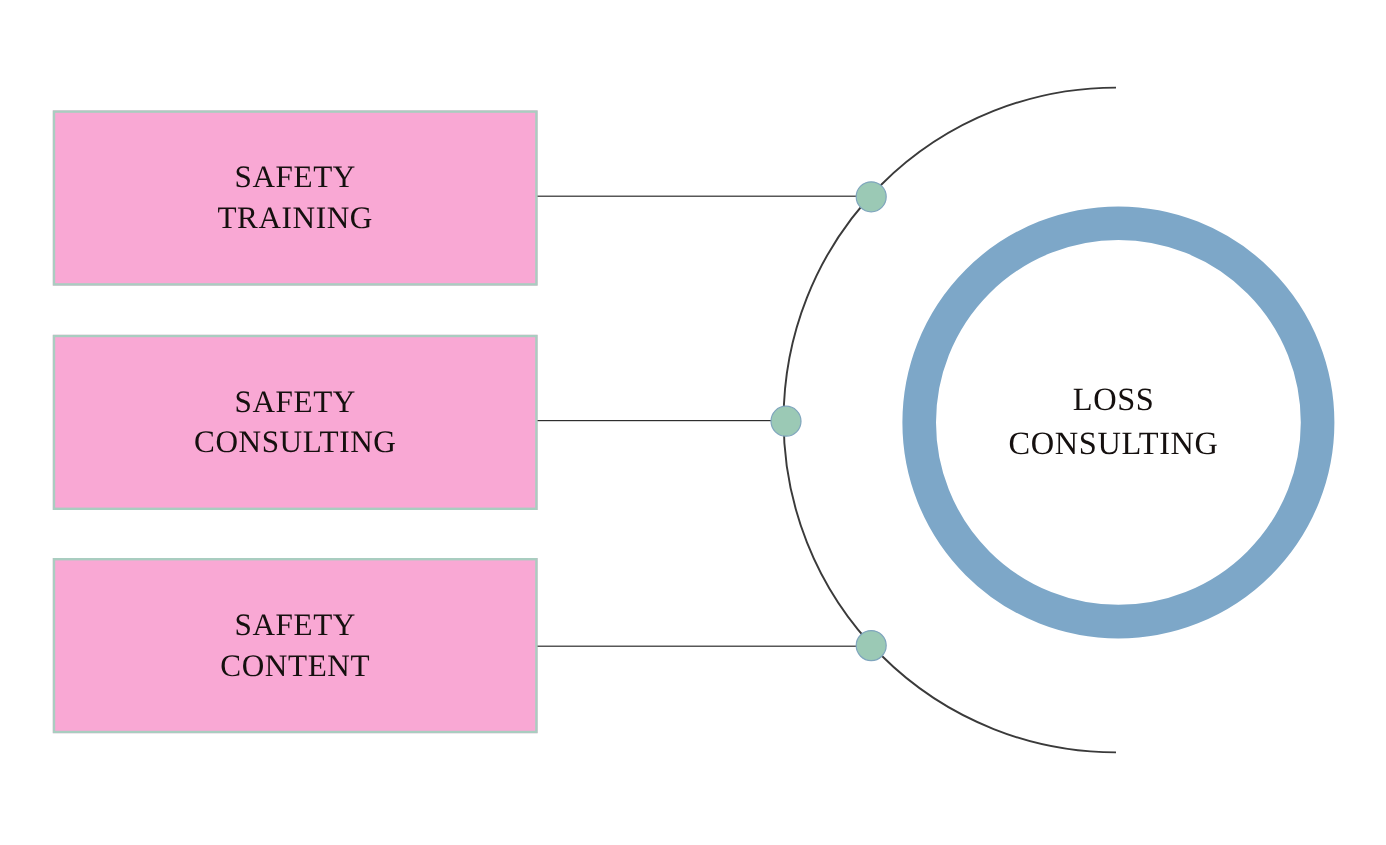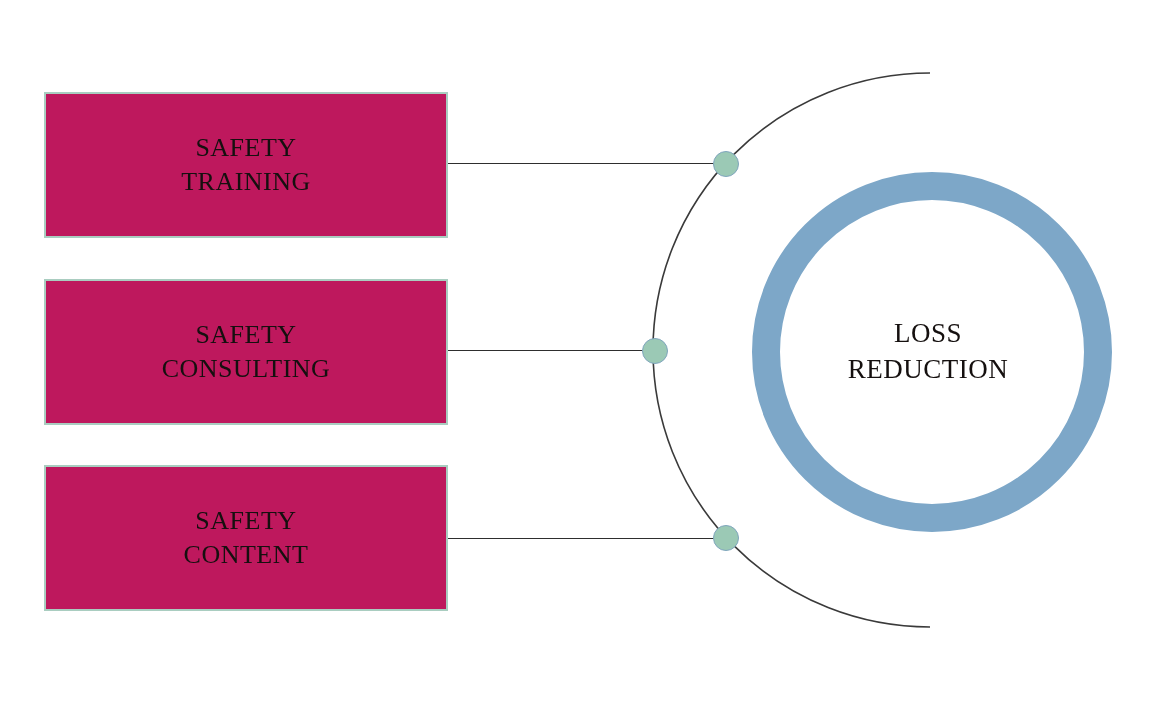--- a/index.html
+++ b/index.html
@@ -12,21 +12,21 @@
     position: relative;
     width: 1155px;
     height: 704px;
     background: #ffffff;
     overflow: hidden;
     font-family: "Liberation Serif", "DejaVu Serif", serif;
   }
   .box {
     position: absolute;
     box-sizing: border-box;
-    background: #be185d;
+    background: #f9a8d4;
     border: 2px solid #a9cdc0;
     display: flex;
     align-items: center;
     justify-content: center;
     text-align: center;
   }
   .box-label {
     font-family: "Liberation Serif", "DejaVu Serif", serif;
     font-size: 26px;
     line-height: 1.3;
@@ -129,17 +129,17 @@
   <div class="connector" id="connector-2"></div>
   <div class="connector" id="connector-3"></div>
 
   <div class="node-dot" id="dot-1"></div>
   <div class="node-dot" id="dot-2"></div>
   <div class="node-dot" id="dot-3"></div>
 
   <div id="hub">
     <div id="hub-inner">
       <span class="hub-label">LOSS
-REDUCTION</span>
+CONSULTING</span>
     </div>
   </div>
 
 </div>
 
 </body></html>

